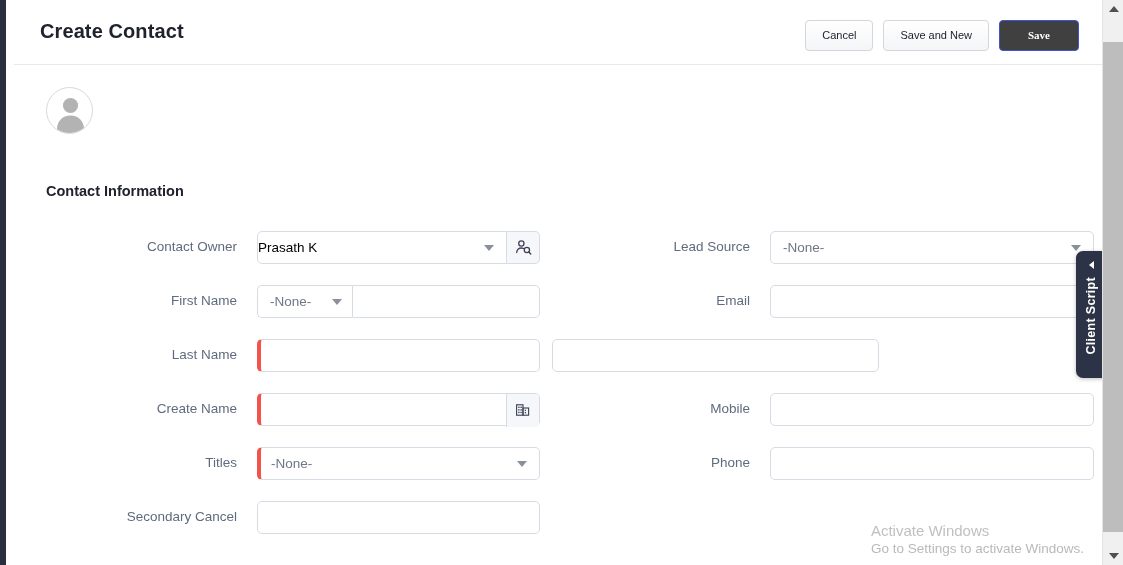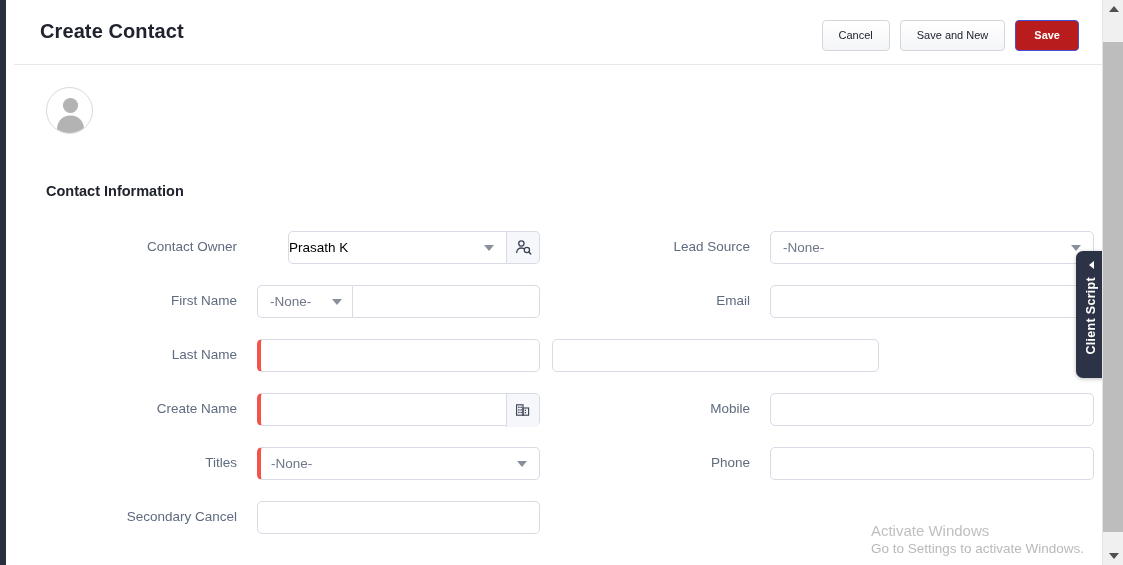--- a/index.html
+++ b/index.html
@@ -70,25 +70,26 @@
     justify-content: center;
     white-space: nowrap;
     line-height: 1;
   }
   .btn-secondary {
     background: linear-gradient(180deg,#ffffff 0%,#f4f5f7 100%);
     border: 1px solid #d4d6dd;
     color: #1b1f2b;
   }
   .btn-primary {
-    background: #b91c1c;
+    background: #404040;
     border: 1px solid #4252d4;
     color: #ffffff;
     font-weight: bold;
-    padding: 0 18px;
+    padding: 0 28px;
+    font-family: Liberation Serif, serif;
   }
 
   
   .form-body {
     position: relative;
     height: 499px;
     background: #ffffff;
     padding: 0;
   }
 
@@ -188,21 +189,21 @@
     background: #f5f7fb;
     border-left: 1px solid #d7dbe3;
     border-radius: 0 4px 4px 0;
     display: flex;
     align-items: center;
     justify-content: center;
     cursor: pointer;
   }
 
   
-  .owner-wrap { display: flex; align-items: flex-start; width: 100%; margin-left: 31px; }
+  .owner-wrap { display: flex; align-items: flex-start; width: 100%; }
   .owner-select {
     position: relative;
     height: 33px;
     flex: 1 1 auto;
     border: 1px solid #d7dbe3;
     border-radius: 5px 0 0 5px;
     background: #fff;
     display: flex; align-items: center;
     font-size: 13.5px;
   }

